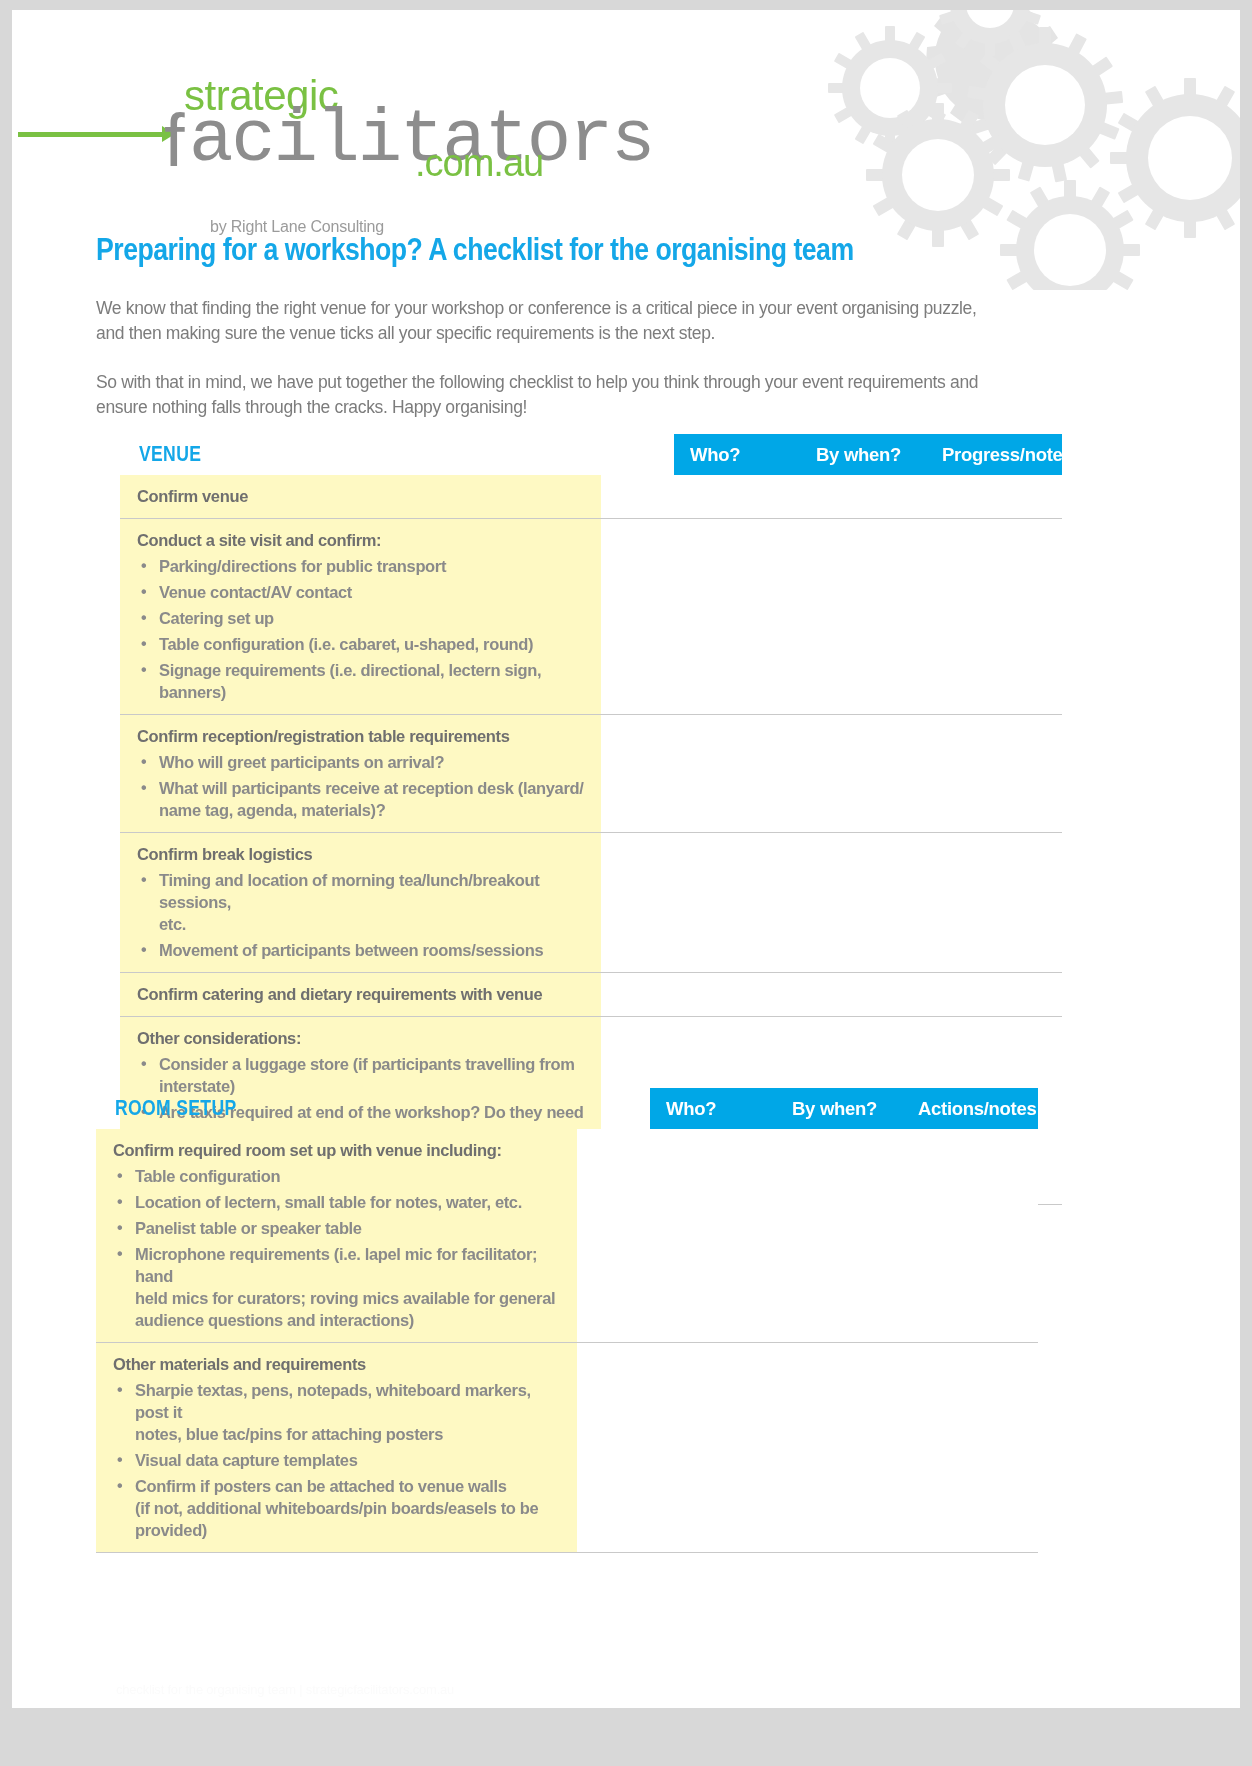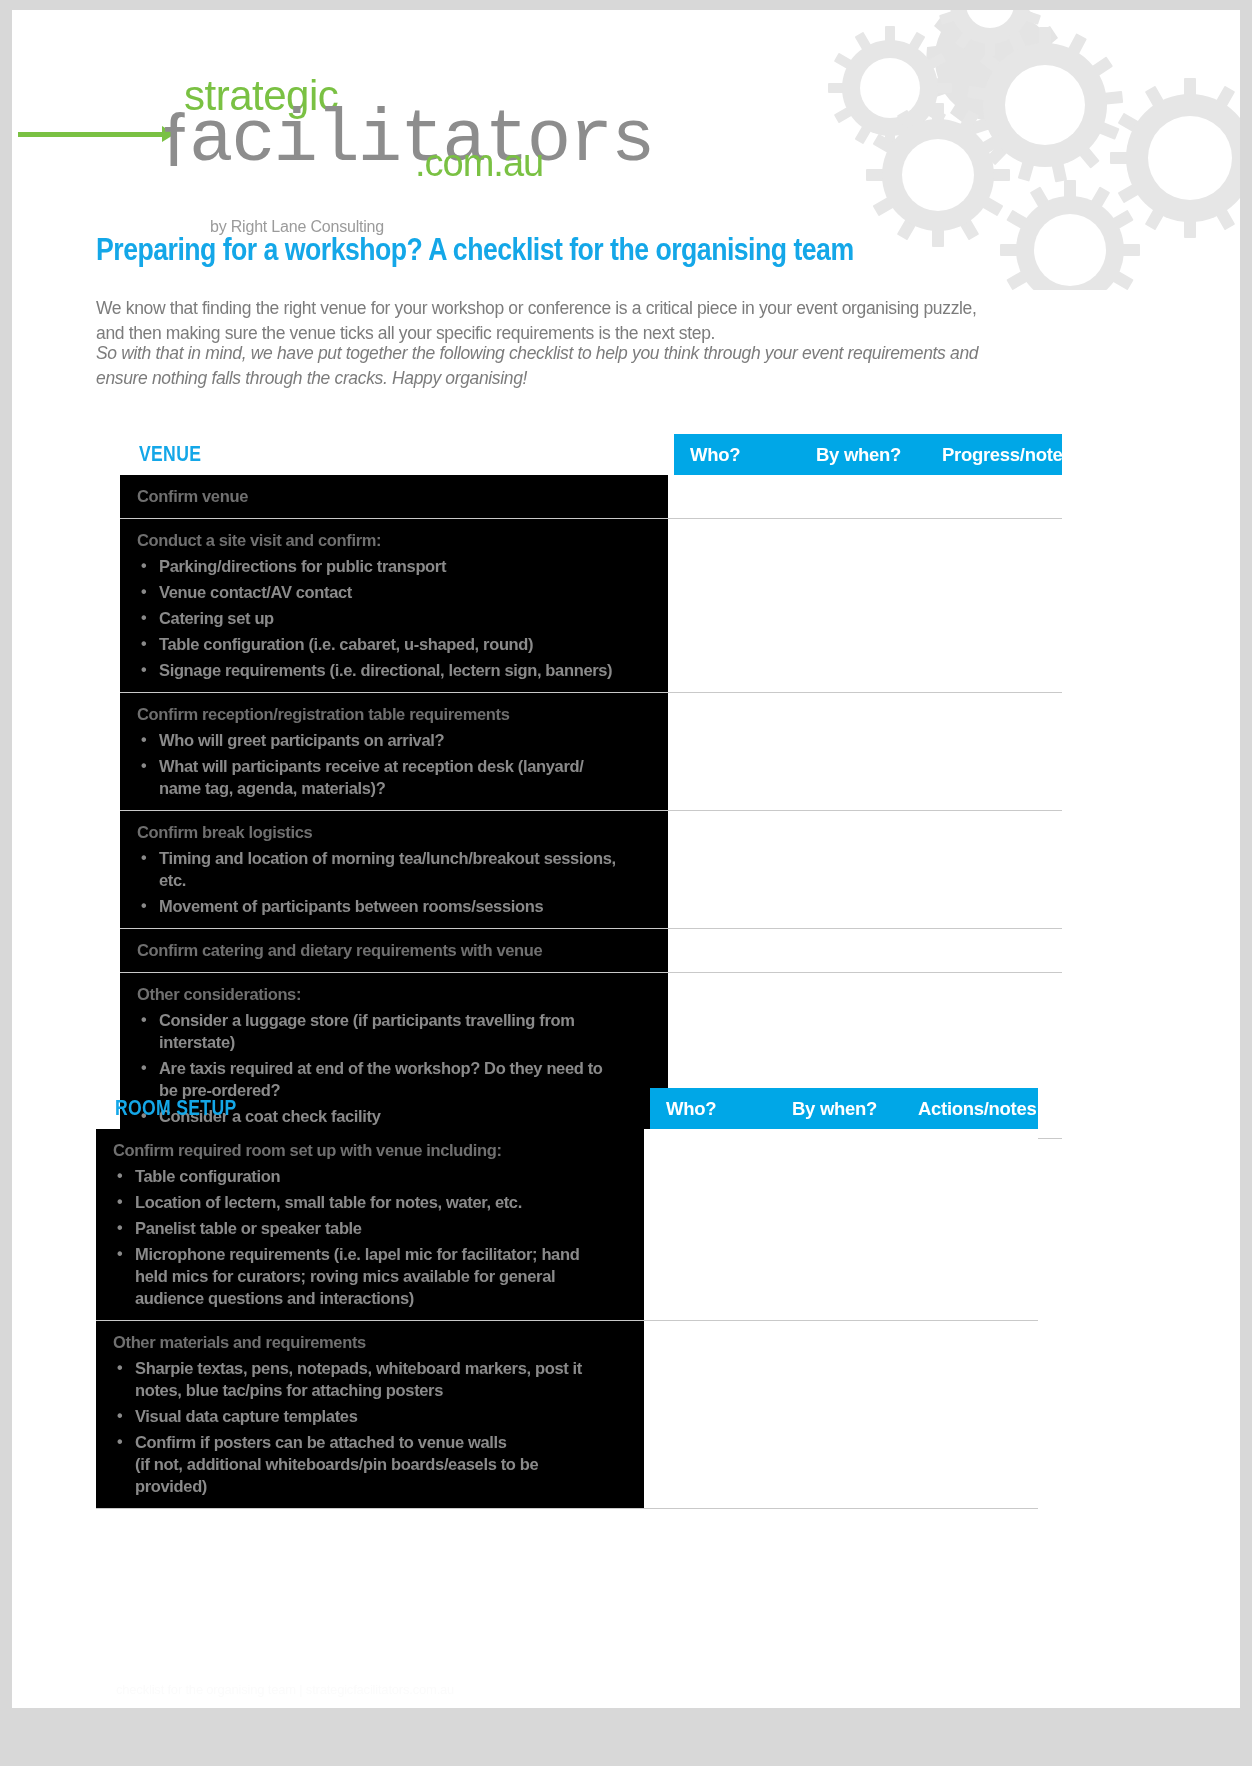--- a/index.html
+++ b/index.html
@@ -125,21 +125,21 @@
   .intro {
     position: absolute;
     left: 84px;
     width: 890px;
     font-size: 17.5px;
     line-height: 25px;
     color: #7c7c7c;
     letter-spacing: -0.35px;
   }
   .intro.p1 { top: 286px; }
-  .intro.p2 { top: 331px; font-style: italic; }
+  .intro.p2 { top: 360px; }
 
   
   .table {
     position: absolute;
     left: 84px;
     width: 942px;
   }
   .t1 { top: 424px; margin-left: 24px; }
   .t2 { top: 1078px; }
 
@@ -173,22 +173,22 @@
     padding-left: 16px;
     box-sizing: border-box;
   }
 
   .trow {
     position: relative;
     border-bottom: 1px solid #c9c9c9;
     display: flex;
   }
   .cell-task {
-    width: 548px;
-    background: #000000;
+    width: 481px;
+    background: #fef9c3;
     box-sizing: border-box;
     padding: 10px 14px 11px 17px;
     flex: 0 0 auto;
   }
   .cell-blank {
     flex: 1 1 auto;
     background: #ffffff;
   }
   .task-title {
     font-size: 16.5px;

